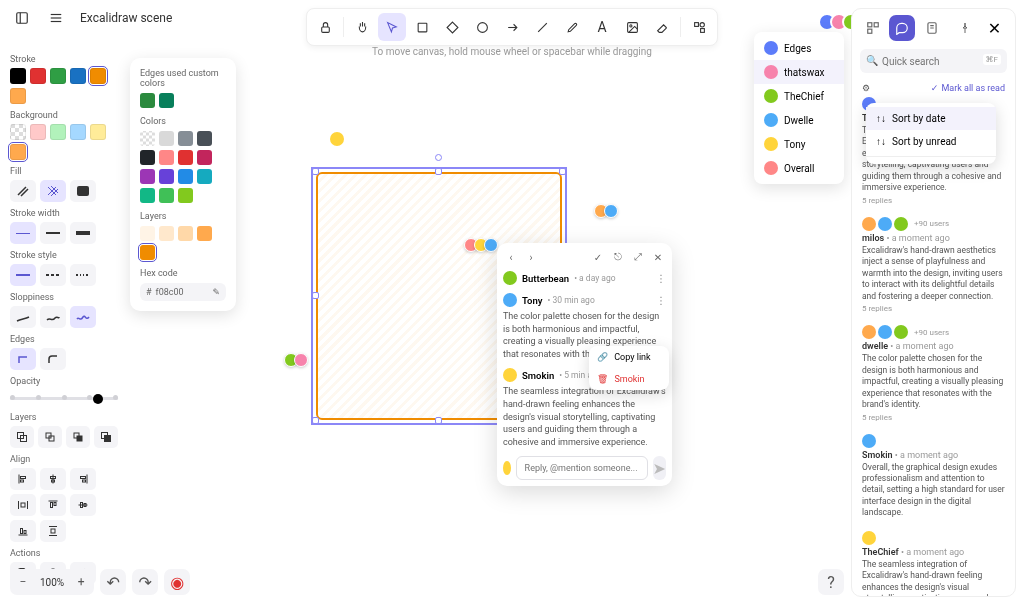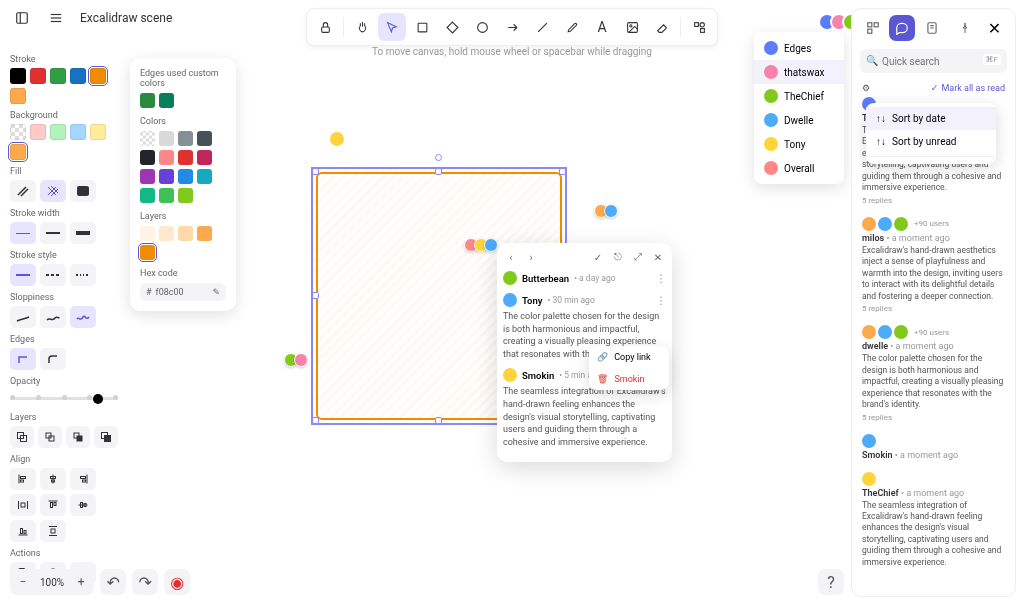--- a/index.html
+++ b/index.html
@@ -608,20 +608,25 @@
       <div class="tp-msg">
         <div class="tp-auth">
           <div class="tpa" style="background:#ffd43b"></div>
           <span class="name">Smokin</span> 
           <span class="time">• 5 min ago</span>
           <span class="more">⋮</span>
         </div>
         <div class="tp-body">The seamless integration of Excalidraw's hand-drawn feeling enhances the design's visual storytelling, captivating users and guiding them through a cohesive and immersive experience.</div>
       </div>
     </div>
+  <div class="tp-reply">
+    <div class="tpa" style="background:#ffd43b;"></div>
+    <input placeholder="Reply, @mention someone..." style="">
+    <div class="tp-send">➤</div>
+  </div>
 </div>
 
 <div class="ctx-menu">
   <div class="ctx-row">
       <span>🔗</span>
       <span>Copy link</span>
     </div>
   <div class="ctx-row danger">
       <span>🗑</span>
       <span>Smokin</span>
@@ -696,20 +701,21 @@
         </div>
         <div class="th-head"><span class="author">dwelle</span> <span class="time">• a moment ago</span></div>
         <div class="th-body">The color palette chosen for the design is both harmonious and impactful, creating a visually pleasing experience that resonates with the brand's identity.</div>
         <div class="th-replies">5 replies</div>
       </div>
       <div class="thread">
         <div class="th-avs">
           <div class="ta" style="background:#4dabf7"></div>
         </div>
         <div class="th-head"><span class="author">Smokin</span> <span class="time">• a moment ago</span></div>
+        <div class="th-body">Overall, the graphical design exudes professionalism and attention to detail, setting a high standard for user interface design in the digital landscape.</div>
       </div>
       <div class="thread">
         <div class="th-avs">
           <div class="ta" style="background:#ffd43b"></div>
         </div>
         <div class="th-head"><span class="author">TheChief</span> <span class="time">• a moment ago</span></div>
         <div class="th-body">The seamless integration of Excalidraw's hand-drawn feeling enhances the design's visual storytelling, captivating users and guiding them through a cohesive and immersive experience.</div>
       </div>
     </div>
 </div>

